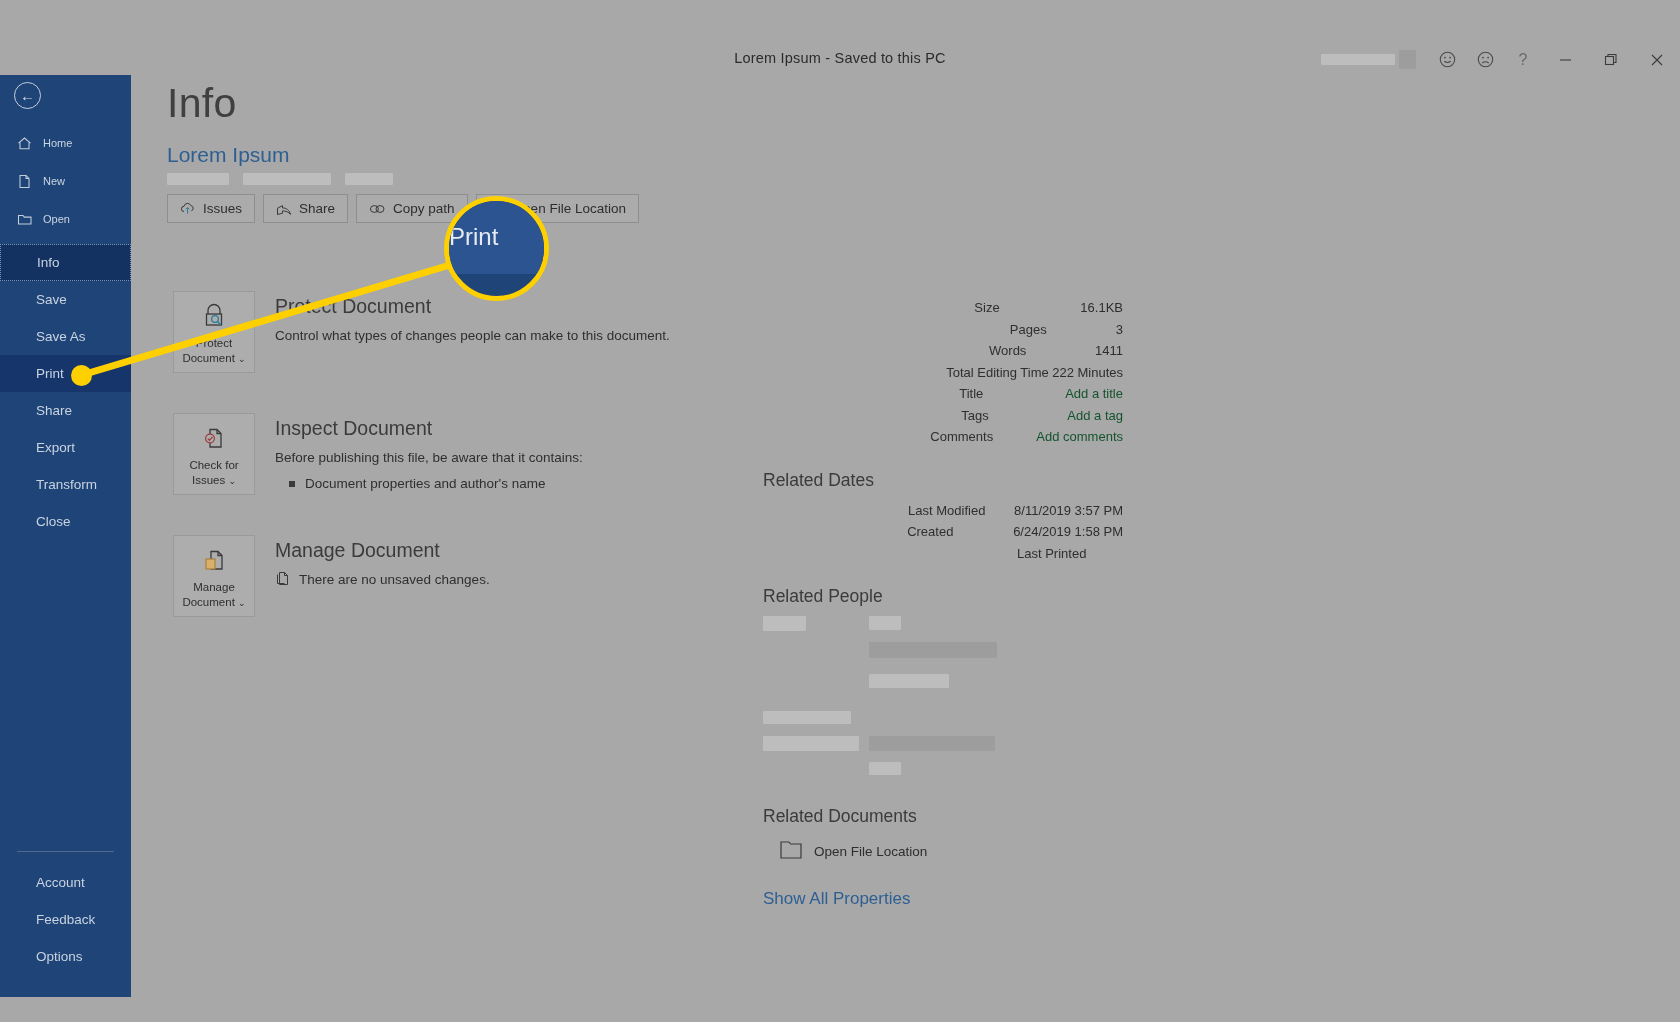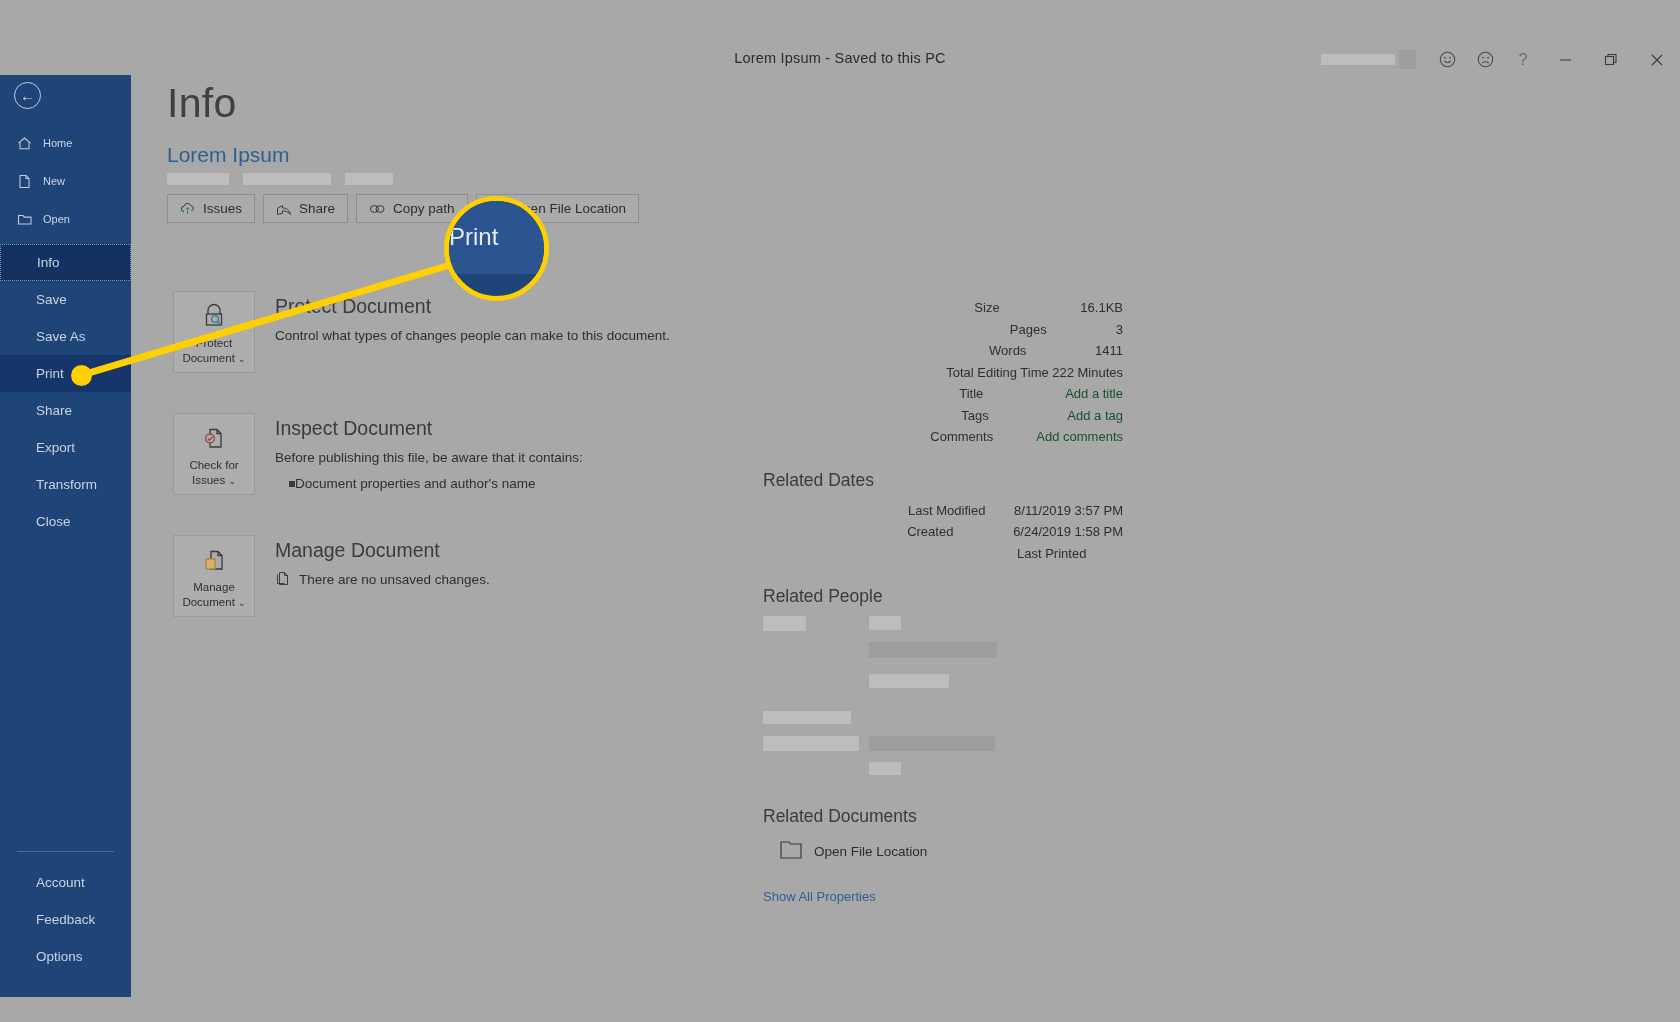--- a/index.html
+++ b/index.html
@@ -94,38 +94,38 @@
     display: flex; flex-direction: column; align-items: center; justify-content: center;
     flex: 0 0 82px;
   }
   .card-icon .glyph { height: 34px; display: flex; align-items: center; justify-content: center; }
   .card-icon .cap {
     font-size: 11.5px; color: #2f2f2f; line-height: 1.22; text-align: center; margin-top: 3px;
   }
   .card-body { margin-left: 20px; padding-top: 4px; }
   .card-h { font-size: 19.5px; color: #3b3b3b; font-weight: 400; margin-bottom: 8px; }
   .card-p { font-size: 13.5px; color: #2f2f2f; line-height: 1.5; }
-  .bullet-row { display: flex; align-items: flex-start; margin-top: 6px; margin-left: 14px; }
+  .bullet-row { display: flex; align-items: flex-start; gap: 10px; margin-top: 6px; margin-left: 14px; }
   .bullet-sq { width: 6px; height: 6px; background: #3a3a3a; margin-top: 7px; flex: 0 0 6px; }
   .ic-row { display: flex; align-items: center; gap: 9px; margin-top: 6px; }
 
   
   .props { position: absolute; left: 632px; top: 222px; width: 360px; }
   .sec-h { font-size: 17.5px; color: #3b3b3b; font-weight: 400; margin-bottom: 9px; display: flex; align-items: baseline; gap: 6px; }
   .sec-h .chev { font-size: 11px; color: #5a5a5a; }
   .prow { display: flex; font-size: 13px; color: #2f2f2f; height: 21.5px; align-items: center; justify-content: flex-end; }
   .prow .k { width: 106px; flex: 0 0 106px; }
   .prow .v { color: #2e2e2e; }
   .prow .v.ph { color: #14532d; }
   .sec { margin-top: 22px; }
   .people { margin-top: 6px; }
   .prow-blur { display: flex; align-items: flex-start; gap: 0; min-height: 22px; }
   .prow-blur .lcol { width: 106px; flex: 0 0 106px; }
   .docrow { display: flex; align-items: center; gap: 11px; margin-top: 12px; margin-left: 16px; font-size: 13.5px; color: #2e2e2e; }
-  .link { margin-top: 26px; font-size: 13px; color: #2e5f93; }
+  .link { margin-top: 26px; font-size: 17px; color: #2e5f93; }
 
   
   .callout-line {
     position: absolute; left: 0; top: 0; width: 1680px; height: 1022px;
     pointer-events: none; z-index: 8;
   }
   .magnifier {
     position: absolute; left: 444px; top: 152px; width: 105px; height: 105px;
     border-radius: 50%; border: 5px solid #ffd000; overflow: hidden;
     background: #1f4477; z-index: 9;

